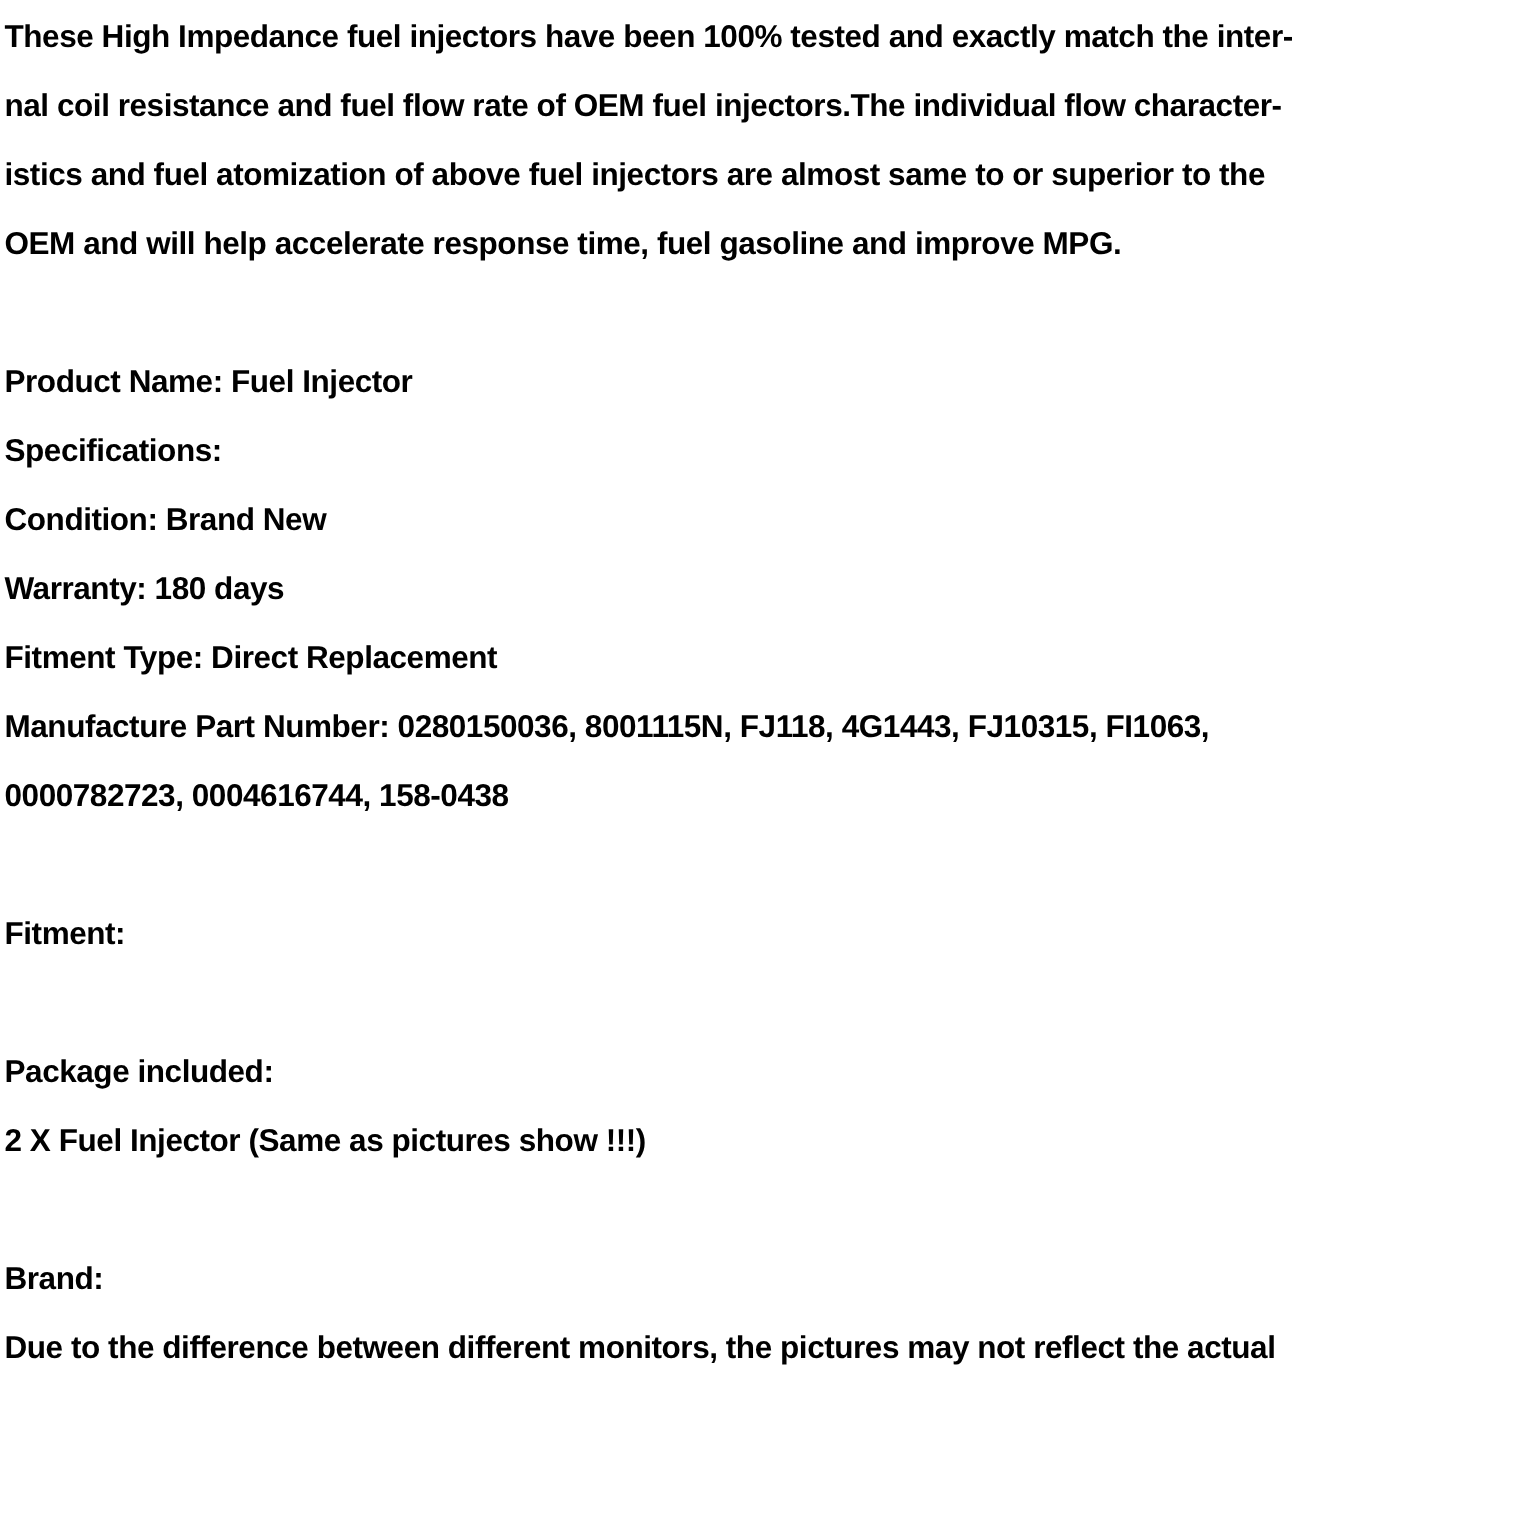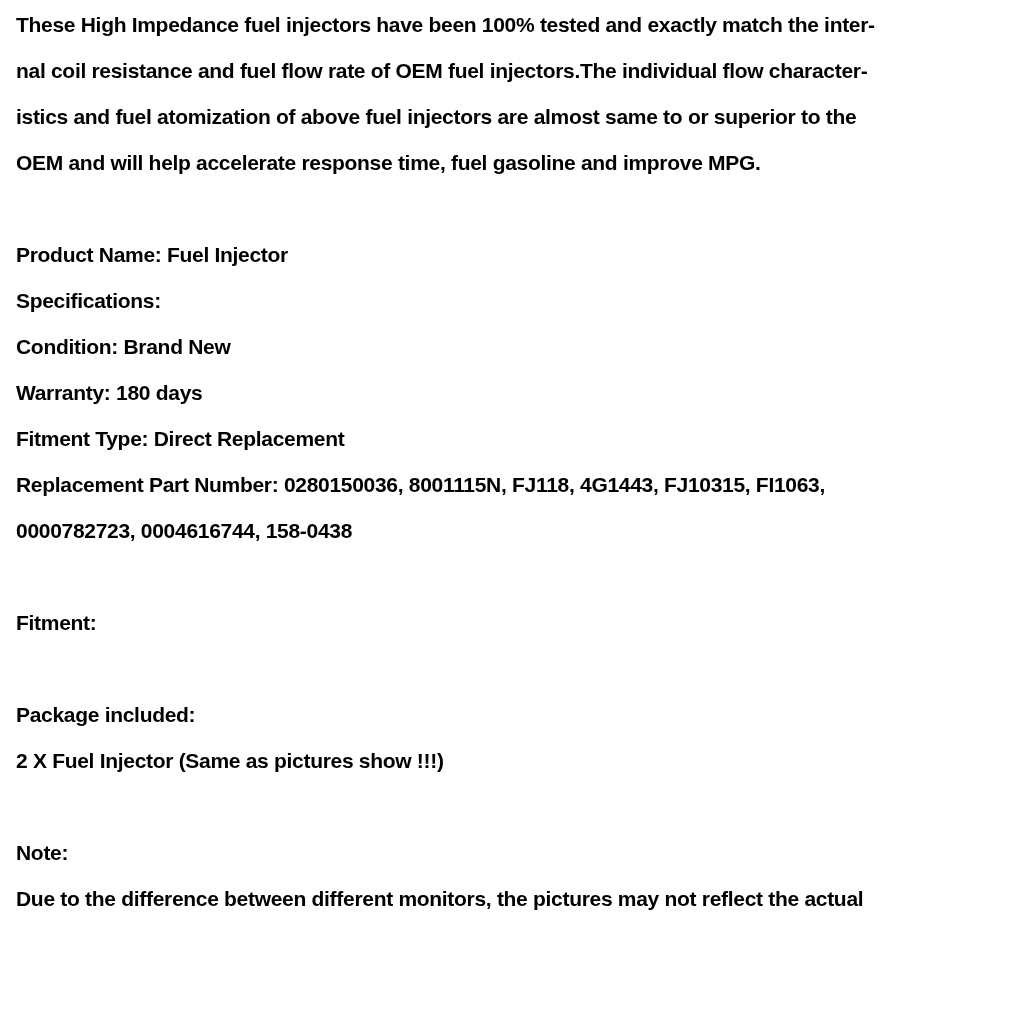--- a/index.html
+++ b/index.html
@@ -6,21 +6,21 @@
     margin: 0;
     padding: 0;
     background: #ffffff;
   }
   .page {
     position: relative;
     width: 1024px;
     height: 1024px;
     box-sizing: border-box;
     background: #ffffff;
-    padding: 2px 4px 0 16px;
+    padding: 2px 4px 0 3px;
     overflow: hidden;
     font-family: "Liberation Sans", sans-serif;
     font-weight: bold;
     font-size: 21px;
     color: #000000;
     letter-spacing: -0.3px;
   }
   .line {
     height: 46px;
     line-height: 46px;
@@ -40,30 +40,30 @@
   <div class="line">istics and fuel atomization of above fuel injectors are almost same to or superior to the</div>
   <div class="line">OEM and will help accelerate response time, fuel gasoline and improve MPG.</div>
 
   <div class="spacer"></div>
 
   <div class="line">Product Name: Fuel Injector</div>
   <div class="line">Specifications:</div>
   <div class="line">Condition: Brand New</div>
   <div class="line">Warranty: 180 days</div>
   <div class="line">Fitment Type: Direct Replacement</div>
-  <div class="line">Replacement Part Number: 0280150036, 8001115N, FJ118, 4G1443, FJ10315, FI1063,</div>
+  <div class="line">Manufacture Part Number: 0280150036, 8001115N, FJ118, 4G1443, FJ10315, FI1063,</div>
   <div class="line">0000782723, 0004616744, 158-0438</div>
 
   <div class="spacer"></div>
 
   <div class="line">Fitment:</div>
 
   <div class="spacer"></div>
 
   <div class="line">Package included:</div>
   <div class="line">2 X Fuel Injector (Same as pictures show !!!)</div>
 
   <div class="spacer"></div>
 
-  <div class="line">Note:</div>
+  <div class="line">Brand:</div>
   <div class="line">Due to the difference between different monitors, the pictures may not reflect the actual</div>
 
 </div>
 
 </body></html>

